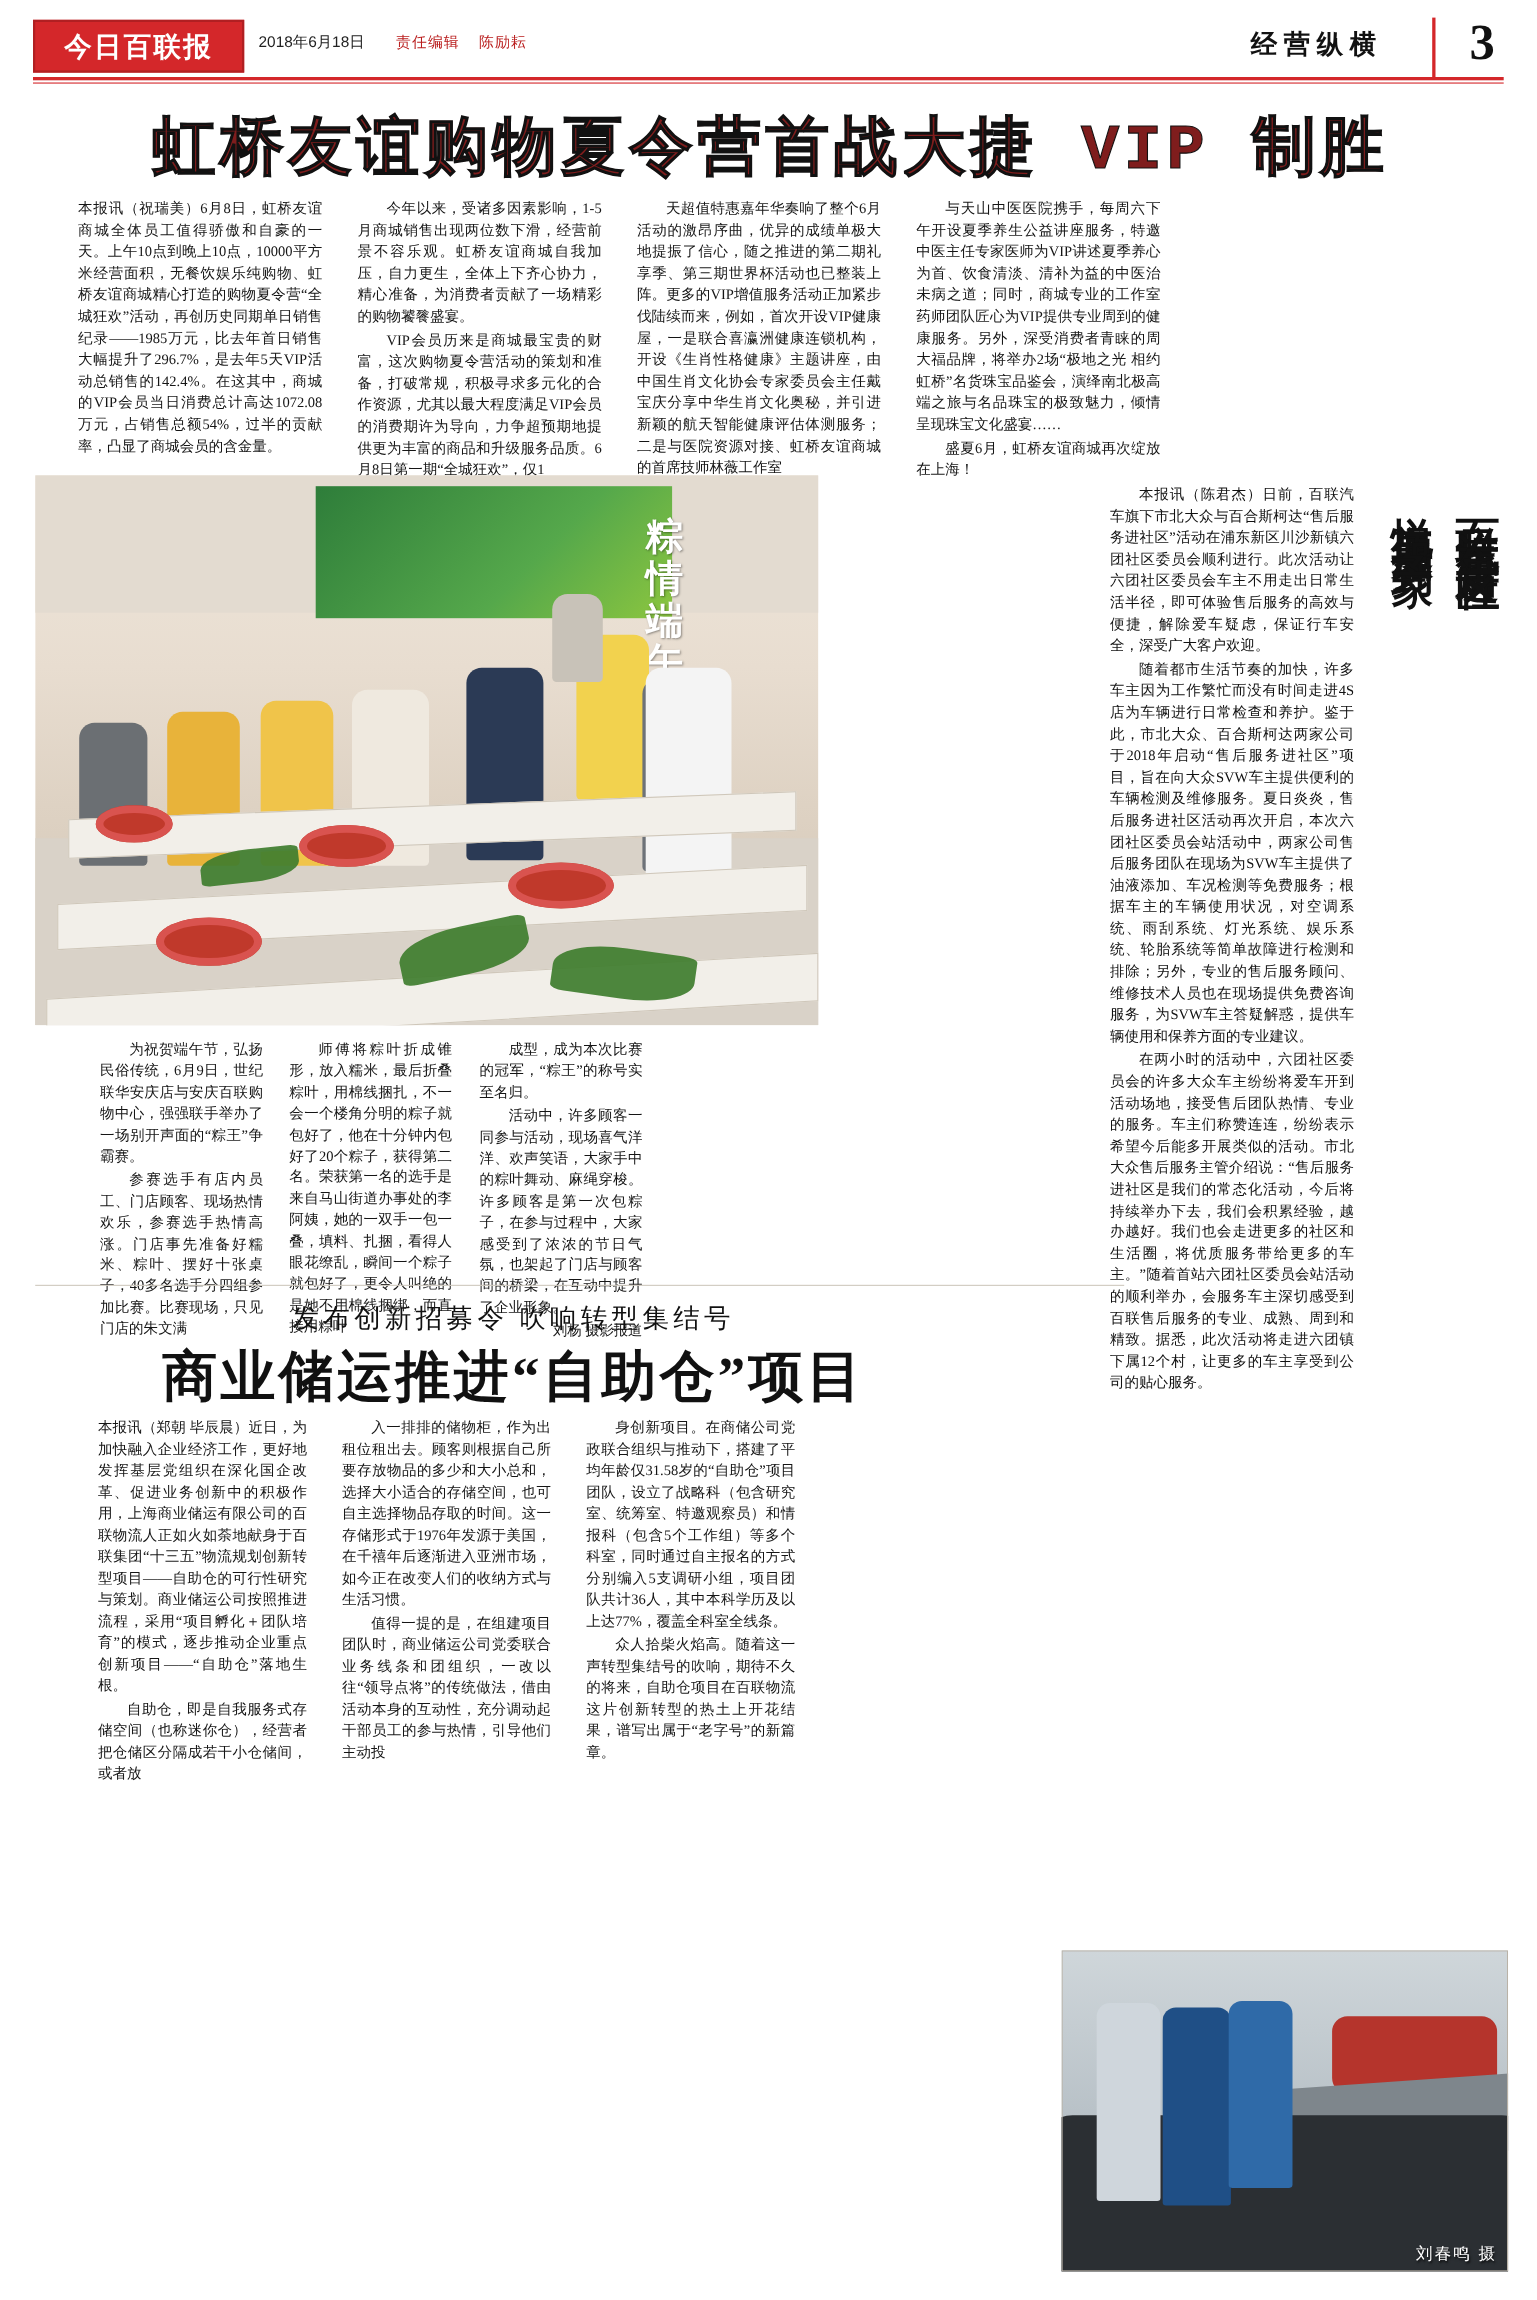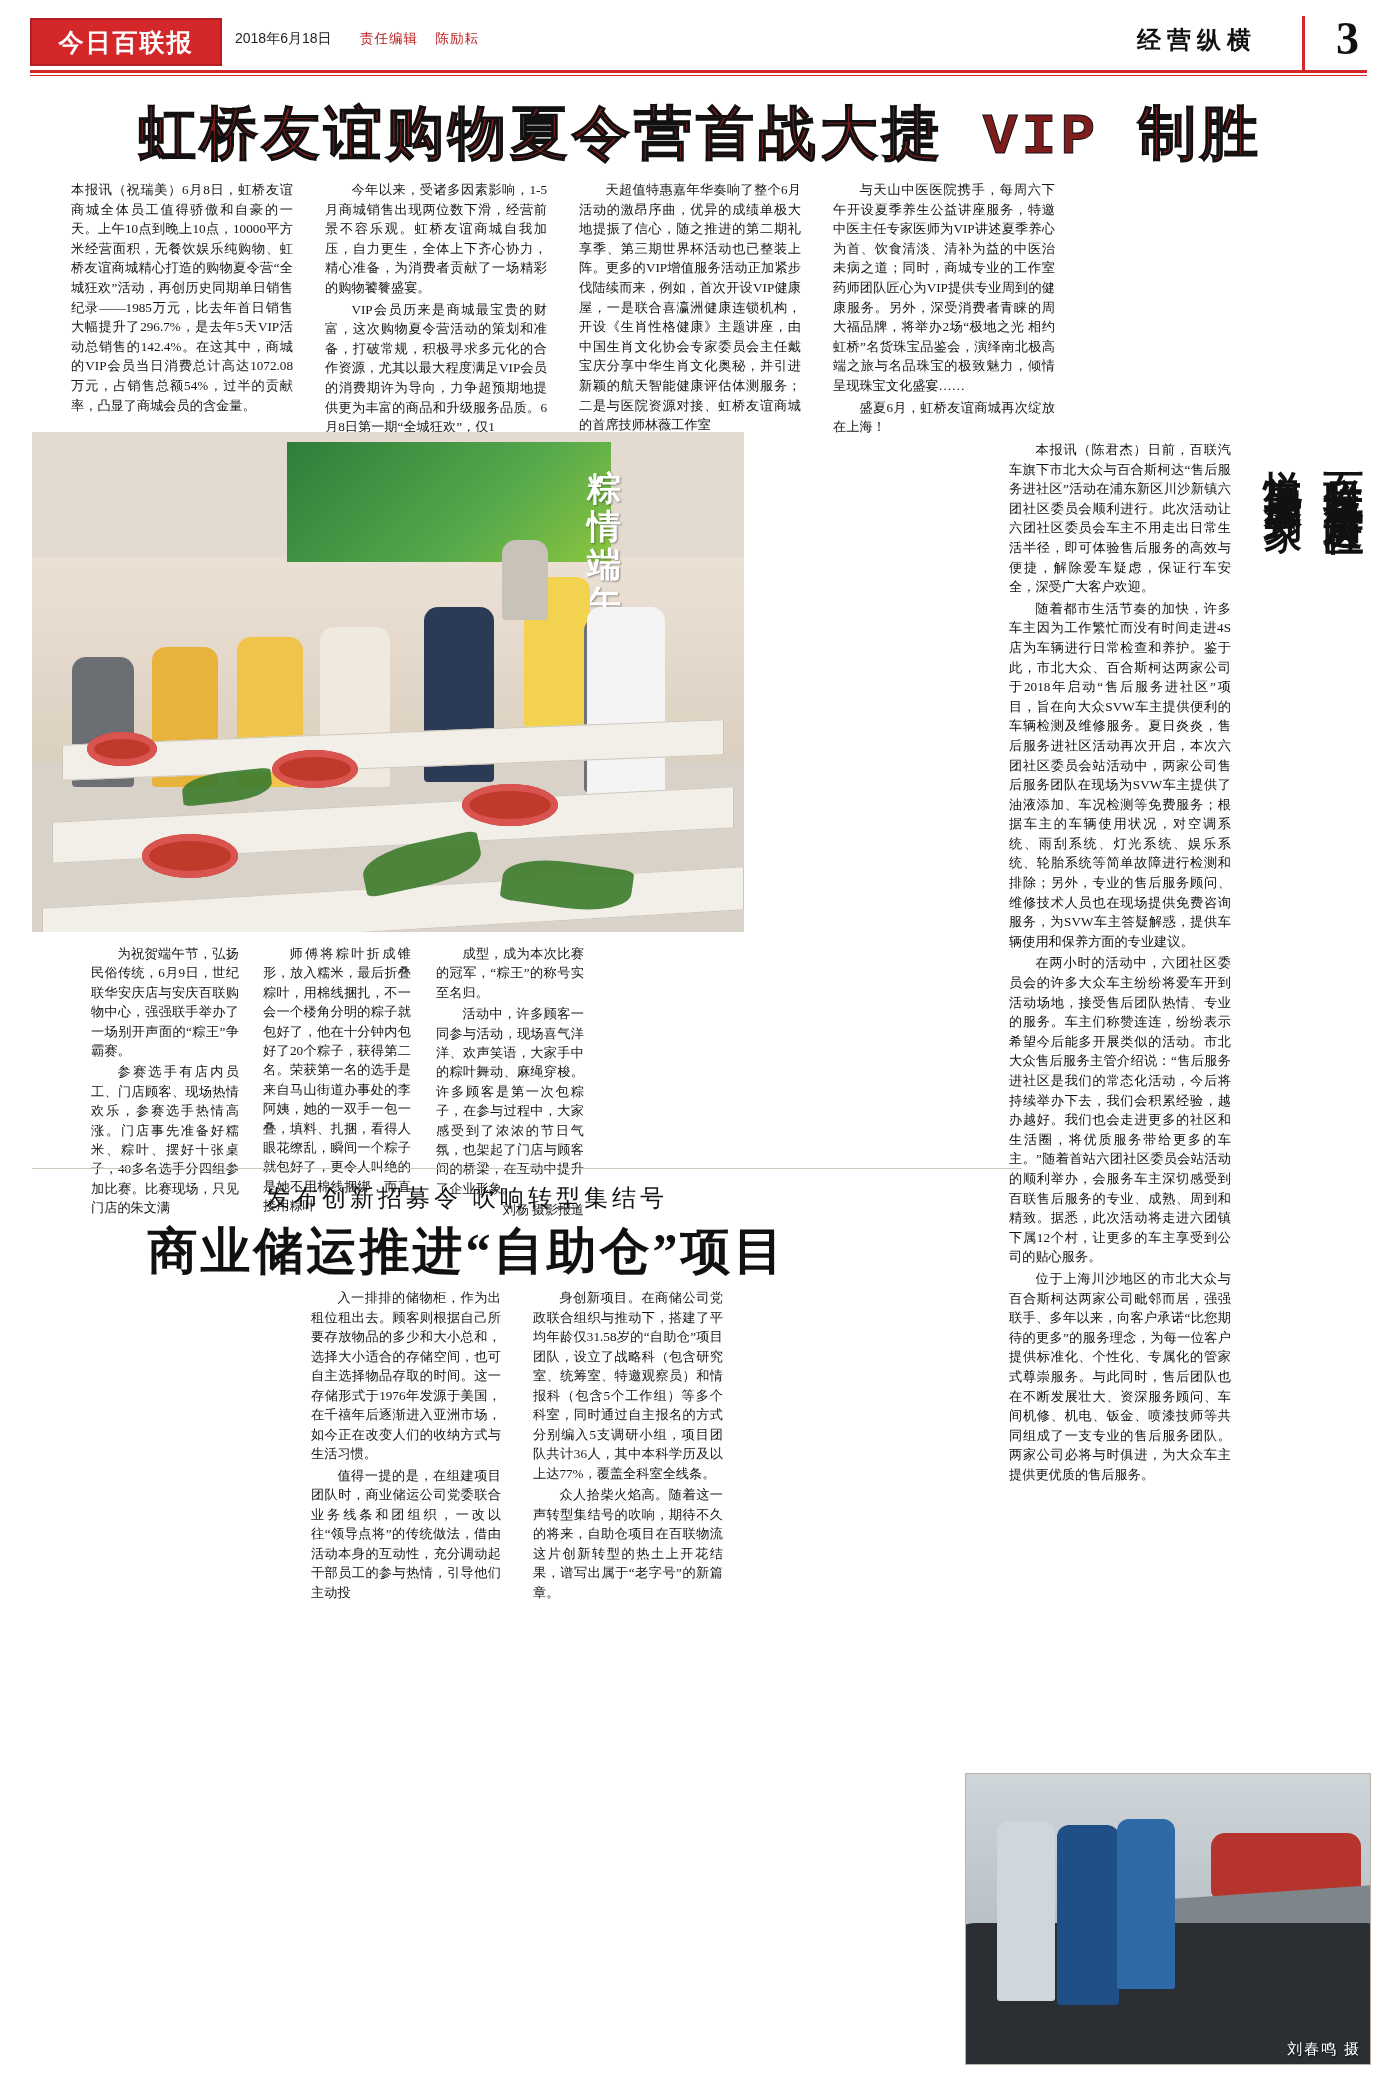--- a/index.html
+++ b/index.html
@@ -183,29 +183,32 @@
 
   <div class="vheadline">
     <div class="vh-line">百联汽车售后进社区</div>
     <div class="vh-line small">悦享便捷服务到家</div>
   </div>
 
   <div class="rcol">
     <p>本报讯（陈君杰）日前，百联汽车旗下市北大众与百合斯柯达“售后服务进社区”活动在浦东新区川沙新镇六团社区委员会顺利进行。此次活动让六团社区委员会车主不用走出日常生活半径，即可体验售后服务的高效与便捷，解除爱车疑虑，保证行车安全，深受广大客户欢迎。</p>
     <p>随着都市生活节奏的加快，许多车主因为工作繁忙而没有时间走进4S店为车辆进行日常检查和养护。鉴于此，市北大众、百合斯柯达两家公司于2018年启动“售后服务进社区”项目，旨在向大众SVW车主提供便利的车辆检测及维修服务。夏日炎炎，售后服务进社区活动再次开启，本次六团社区委员会站活动中，两家公司售后服务团队在现场为SVW车主提供了油液添加、车况检测等免费服务；根据车主的车辆使用状况，对空调系统、雨刮系统、灯光系统、娱乐系统、轮胎系统等简单故障进行检测和排除；另外，专业的售后服务顾问、维修技术人员也在现场提供免费咨询服务，为SVW车主答疑解惑，提供车辆使用和保养方面的专业建议。</p>
     <p>在两小时的活动中，六团社区委员会的许多大众车主纷纷将爱车开到活动场地，接受售后团队热情、专业的服务。车主们称赞连连，纷纷表示希望今后能多开展类似的活动。市北大众售后服务主管介绍说：“售后服务进社区是我们的常态化活动，今后将持续举办下去，我们会积累经验，越办越好。我们也会走进更多的社区和生活圈，将优质服务带给更多的车主。”随着首站六团社区委员会站活动的顺利举办，会服务车主深切感受到百联售后服务的专业、成熟、周到和精致。据悉，此次活动将走进六团镇下属12个村，让更多的车主享受到公司的贴心服务。</p>
-    <p>位于上海川沙地区的市北大众与百合斯柯达两家公司毗邻而居，强强联手、多年以来，向客户承诺“比您期待的更多”的服务理念，为每一位客户提供标准化、个性化、专属化的管家式尊崇服务。与此同时，售后团队也在不断发展壮大、资深服务顾问、车间机修、机电、钣金、喷漆技师等共同组成了一支专业的售后服务团队。两家公司必将与时俱进，为大众车主提供更优质的售后服务。</p>
   </div>
 
   <div class="hrule"></div>
 
   <div class="kicker2">发布创新招募令  吹响转型集结号</div>
   <div class="headline2">商业储运推进“自助仓”项目</div>
 
   <div class="botcols">
+    <div class="col b1">
+      <p class="lead">本报讯（郑朝 毕辰晨）近日，为加快融入企业经济工作，更好地发挥基层党组织在深化国企改革、促进业务创新中的积极作用，上海商业储运有限公司的百联物流人正如火如荼地献身于百联集团“十三五”物流规划创新转型项目——自助仓的可行性研究与策划。商业储运公司按照推进流程，采用“项目孵化＋团队培育”的模式，逐步推动企业重点创新项目——“自助仓”落地生根。</p>
+      <p>自助仓，即是自我服务式存储空间（也称迷你仓），经营者把仓储区分隔成若干小仓储间，或者放</p>
+    </div>
     <div class="col b2">
       <p>入一排排的储物柜，作为出租位租出去。顾客则根据自己所要存放物品的多少和大小总和，选择大小适合的存储空间，也可自主选择物品存取的时间。这一存储形式于1976年发源于美国，在千禧年后逐渐进入亚洲市场，如今正在改变人们的收纳方式与生活习惯。</p>
       <p>值得一提的是，在组建项目团队时，商业储运公司党委联合业务线条和团组织，一改以往“领导点将”的传统做法，借由活动本身的互动性，充分调动起干部员工的参与热情，引导他们主动投</p>
     </div>
     <div class="col b3">
       <p>身创新项目。在商储公司党政联合组织与推动下，搭建了平均年龄仅31.58岁的“自助仓”项目团队，设立了战略科（包含研究室、统筹室、特邀观察员）和情报科（包含5个工作组）等多个科室，同时通过自主报名的方式分别编入5支调研小组，项目团队共计36人，其中本科学历及以上达77%，覆盖全科室全线条。</p>
       <p>众人拾柴火焰高。随着这一声转型集结号的吹响，期待不久的将来，自助仓项目在百联物流这片创新转型的热土上开花结果，谱写出属于“老字号”的新篇章。</p>
     </div>
   </div>
 

